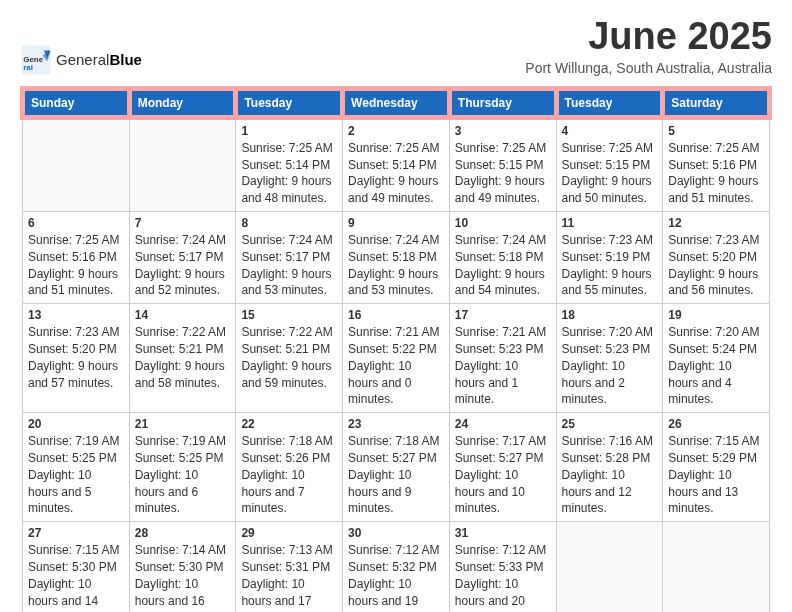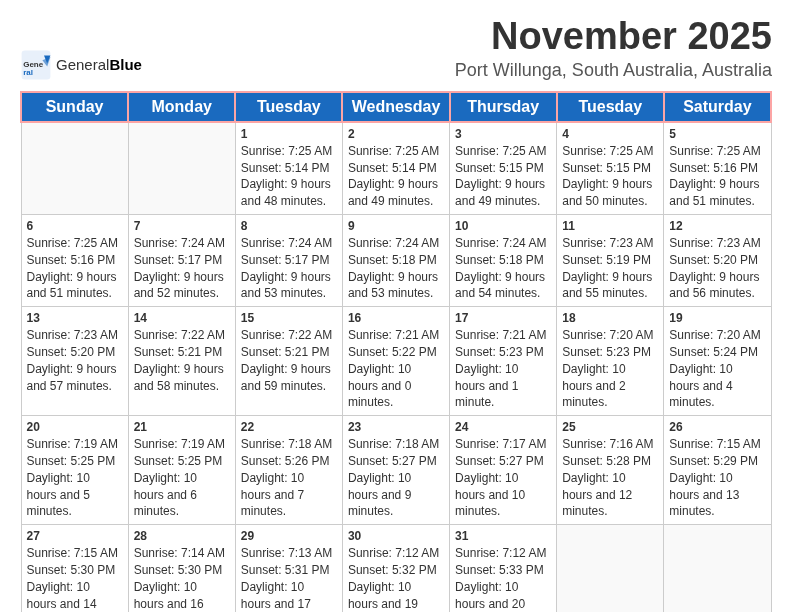--- a/index.html
+++ b/index.html
@@ -18,34 +18,34 @@
     }
     .logo {
       display: flex;
       align-items: center;
       gap: 4px;
     }
     .logo-text-general { font-size: 15px; font-weight: normal; color: #333; }
     .logo-text-blue { font-size: 15px; font-weight: bold; color: #000000; }
     .title-block { text-align: right; }
     .month-year { font-size: 38px; font-weight: bold; color: #333; line-height: 1.1; }
-    .location { font-size: 18px; color: #555; margin-top: 2px; }
+    .location { font-size: 14px; color: #555; margin-top: 2px; }
     .calendar {
       width: 100%;
       border-collapse: collapse;
       border: 1px solid #ccc;
     }
     .calendar th {
       background: #1a6abf;
       color: #fff;
-      font-size: 16px;
+      font-size: 12px;
       font-weight: bold;
       padding: 5px 6px;
-      text-align: center;
-      border: 2px solid #fca5a5;
+      text-align: left;
+      border: 5px solid #fca5a5;
     }
     .calendar td {
       vertical-align: top;
       border: 1px solid #ccc;
       padding: 4px 5px;
       width: calc(100% / 7);
       min-height: 80px;
       background: #fff;
       font-size: 10.5px;
       color: #333;
@@ -74,21 +74,21 @@
       <text x="4" y="22" font-family="Arial" font-size="10" font-weight="bold" fill="#333">Gene</text>
       <text x="4" y="33" font-family="Arial" font-size="10" font-weight="bold" fill="#1a6abf">ral</text>
       <polygon points="30,8 38,8 34,18" fill="#1a6abf"></polygon>
       <polygon points="28,14 38,10 34,22" fill="#1a6abf" opacity="0.6"></polygon>
     </svg>
     <div>
       <span class="logo-text-general">General</span><span class="logo-text-blue">Blue</span>
     </div>
   </div>
   <div class="title-block">
-    <div class="month-year">November 2025</div>
+    <div class="month-year">June 2025</div>
     <div class="location">Port Willunga, South Australia, Australia</div>
   </div>
 </div>
 
 <table class="calendar">
   <thead>
     <tr>
     <th>Sunday</th>
         <th>Monday</th>
         <th>Tuesday</th>

